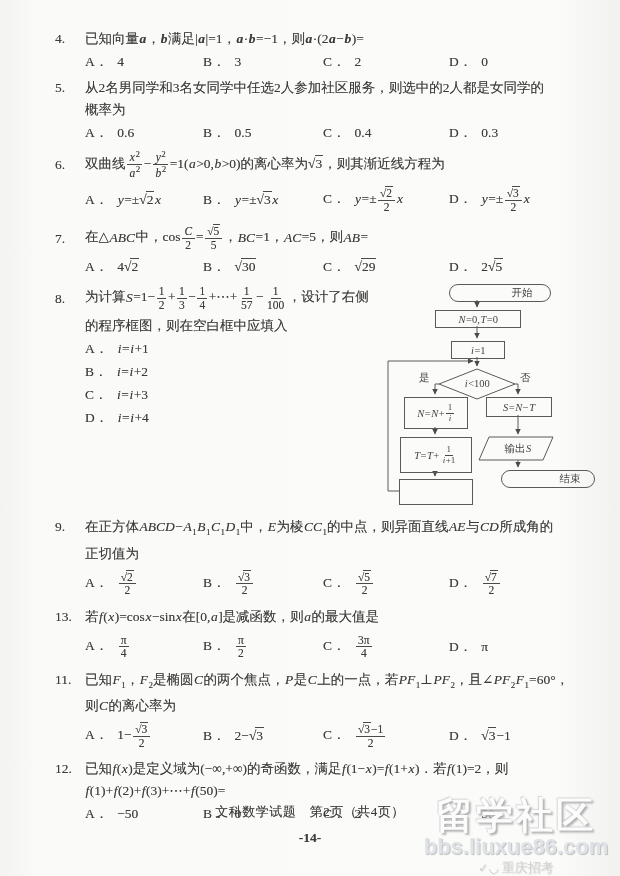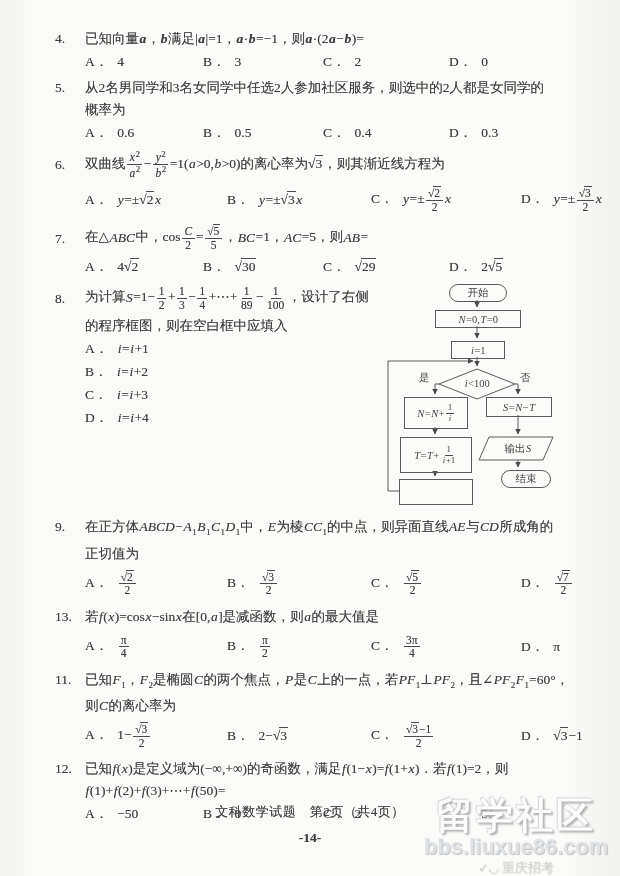--- a/index.html
+++ b/index.html
@@ -12,21 +12,21 @@
     text-shadow:0 0 0.5px rgba(70,70,70,.5);
   }
   .content{position:absolute;left:55px;top:28px;width:545px;}
   .q{margin-bottom:4px;}
   .qline{display:flex;line-height:22px;font-size:13.5px;white-space:nowrap;}
   .qline.tall{min-height:33px;align-items:center;}
   .qnum{width:30px;flex:none;}
   .cont{padding-left:30px;}
   .opts{display:grid;grid-template-columns:118px 120px 126px auto;padding-left:30px;
         font-size:13.5px;line-height:22px;margin-top:1px;align-items:center;}
-  .opts.tall{min-height:36px;gap:24px;}
+  .opts.tall{min-height:36px;}
   .opt{white-space:nowrap;}
   .olabel{margin-right:9px;}
   .opts-v{padding-left:30px;font-size:13.5px;}
   .opts-v .opt{display:block;line-height:23px;}
   
   i.mv{padding:0 0.5px;}
   i.mb{font-weight:bold;padding:0 0.5px;}
   sub,sup{font-size:9px;}
   .frac{display:inline-flex;flex-direction:column;align-items:center;vertical-align:middle;
         margin:0 1.5px;font-size:11.5px;line-height:1.1;}
@@ -36,21 +36,21 @@
   .sq .rs{margin-right:-1px;}
   .sq .rad{border-top:1px solid #4a4a4a;padding:0 1px;}
   
   .q-8{position:relative;min-height:230px;}
   .flowchart{position:absolute;left:330px;top:0px;width:205px;height:228px;
              font-size:10.5px;text-shadow:none;color:#444;}
   .flowchart .frac{font-size:9px;margin:0 1px;}
   .fc-svg{position:absolute;left:0;top:0;}
   .fc-box{position:absolute;border:1px solid #5a5a5a;display:flex;align-items:center;
           justify-content:center;white-space:nowrap;}
-  .fc-oval{border-radius:9px;}
+  .fc-oval{border-radius:9px;padding-left:44px;}
   .fc-lbl{position:absolute;white-space:nowrap;}
   .fc-start{left:64px;top:2px;width:56px;height:16px;}
   .fc-init{left:50px;top:28px;width:84px;height:16px;}
   .fc-i1{left:66px;top:59px;width:52px;height:16px;}
   .fc-cond{left:60px;top:96px;width:64px;text-align:center;}
   .fc-yes{left:34px;top:89px;}
   .fc-no{left:135px;top:89px;}
   .fc-n{left:19px;top:115px;width:62px;height:30px;}
   .fc-t{left:15px;top:155px;width:70px;height:34px;}
   .fc-blank{left:14px;top:197px;width:72px;height:24px;}
@@ -155,21 +155,21 @@
               <span class="fn">1</span>
               <span class="fd">2</span>
             </span>+<span class="frac">
               <span class="fn">1</span>
               <span class="fd">3</span>
             </span>−<span class="frac">
               <span class="fn">1</span>
               <span class="fd">4</span>
             </span>+⋯+<span class="frac">
               <span class="fn">1</span>
-              <span class="fd">89</span>
+              <span class="fd">57</span>
             </span>−<span class="frac">
               <span class="fn">1</span>
               <span class="fd">100</span>
             </span>，设计了右侧</span>
         </div>
       <div class="qline cont">的程序框图，则在空白框中应填入</div>
       <div class="opts-v">
         <span class="opt"><span class="olabel">A．</span><span><i class="mv">i</i>=<i class="mv">i</i>+1</span></span>
         <span class="opt"><span class="olabel">B．</span><span><i class="mv">i</i>=<i class="mv">i</i>+2</span></span>
         <span class="opt"><span class="olabel">C．</span><span><i class="mv">i</i>=<i class="mv">i</i>+3</span></span>

